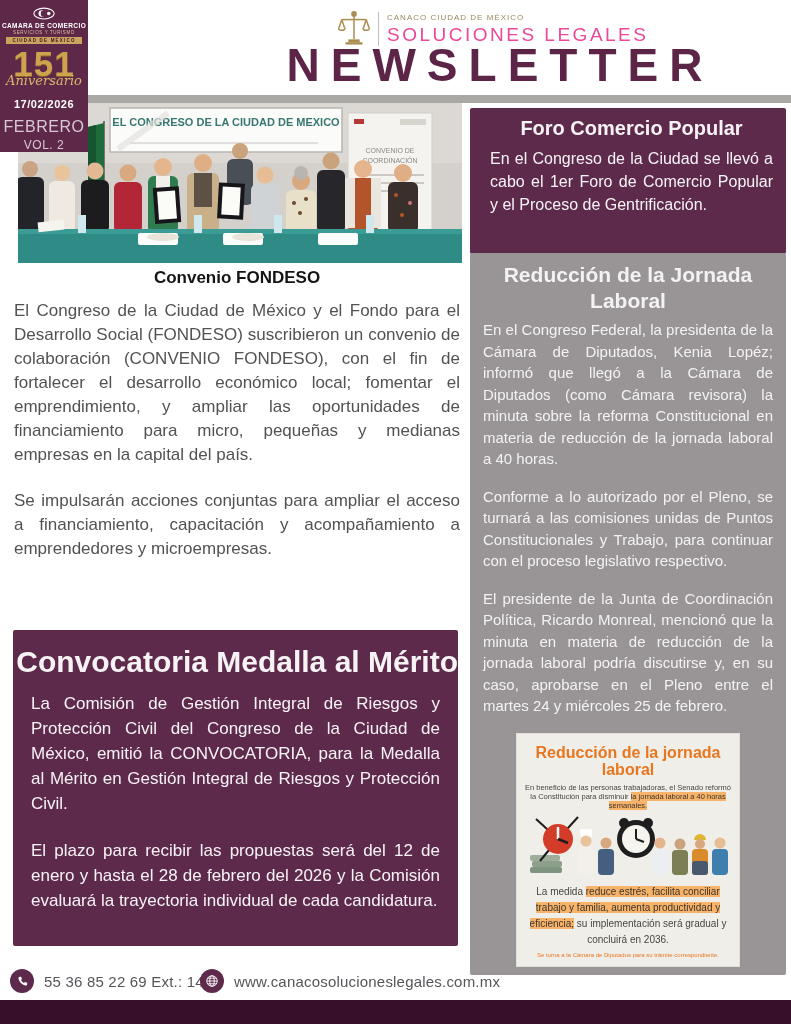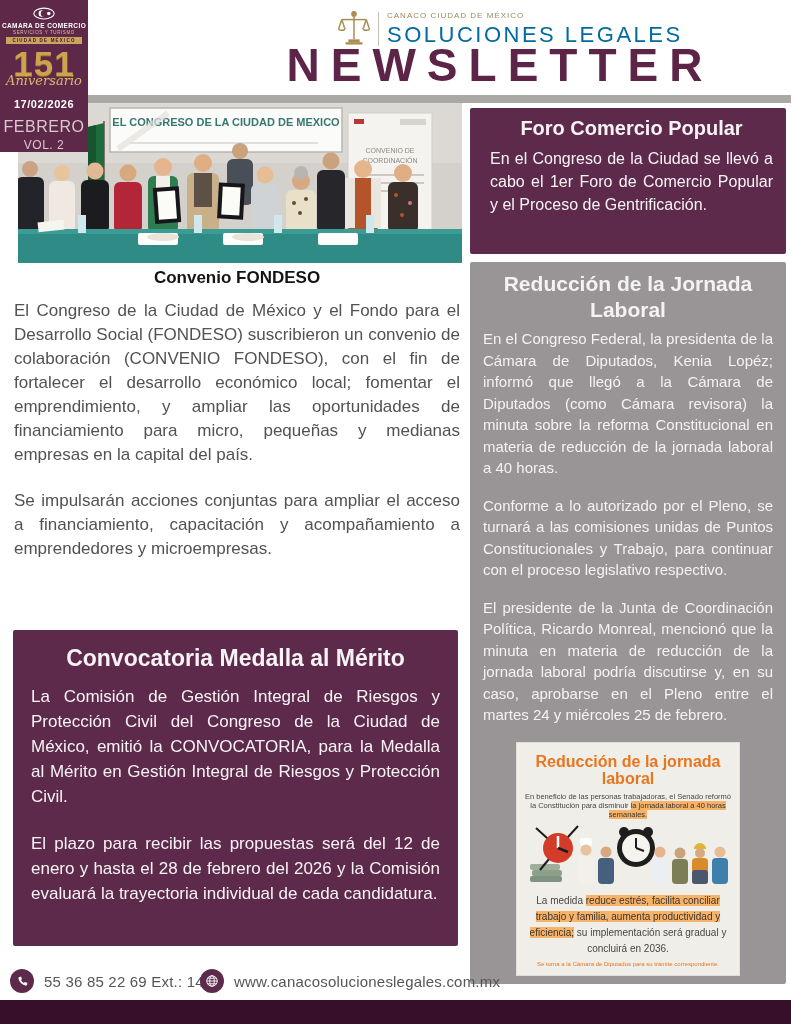--- a/index.html
+++ b/index.html
@@ -27,49 +27,49 @@
   .badge .date   { font-size:11px; font-weight:bold; letter-spacing:.5px; margin-top:10px; }
   .badge .month  { font-size:16px; color:#d8c9d2; margin-top:8px; letter-spacing:.5px; }
   .badge .volume { font-size:12px; color:#d8c9d2; margin-top:2px; letter-spacing:.5px; }
 
   
   .gray-bar { position:absolute; left:0; top:95px; width:791px; height:8px; background:#aaa8a5; z-index:2; }
   .brand { position:absolute; left:338px; top:10px; display:flex; align-items:center; gap:8px; z-index:3; }
   .brand .divider { width:1px; height:34px; background:#c3bdb3; }
   .brand-text { display:flex; flex-direction:column; gap:2px;justify-content:center; }
   .brand-top    { font-size:8px;  color:#9b8a60; letter-spacing:1px; }
-  .brand-bottom { font-size:22px; color:#0369a1; letter-spacing:2.5px; }
+  .brand-bottom { font-size:19px; color:#ec4899; letter-spacing:2.5px; }
   .newsletter-title {
     position:absolute; left:200px; top:38px; width:600px; text-align:center; z-index:3;
     font-size:46px; font-weight:800; letter-spacing:11px; color:#5c2447;
   }
 
   
   .photo { position:absolute; left:18px; top:103px; width:444px; height:160px; z-index:3; overflow:hidden; }
 
   
   .left-text { position:absolute; left:14px; top:268px; width:446px; z-index:3; }
   .left-text h1 { font-size:17px; font-weight:800; color:#141414; text-align:center; margin-bottom:11px; }
   .left-text p  { font-size:17px; line-height:24px; color:#525254; text-align:justify; }
   .left-text p + p { margin-top:22px; }
 
   
   .maroon-box { background:#5d2a4c; color:#f7f3f5; border-radius:2px; position:absolute; z-index:3; }
   .convocatoria { left:13px; top:630px; width:445px; height:316px; }
-  .convocatoria .box-title { font-size:23px; font-weight:800; text-align:center; margin:15px 0 12px; }
+  .convocatoria .box-title { font-size:30px; font-weight:800; text-align:right; margin:15px 0 12px; }
   .convocatoria p { font-size:17px; line-height:25px; text-align:justify; padding:0 18px; }
   .convocatoria p + p { margin-top:22px; }
 
   .foro { left:470px; top:108px; width:316px; height:146px;padding-left:7px; }
   .foro .box-title { font-size:20px; font-weight:800; text-align:center; margin:9px 0 7px; }
   .foro p { font-size:16px; line-height:23px; text-align:justify; padding:0 13px; }
 
   
   .jornada {
-    position:absolute; left:470px; top:262px; width:316px; height:722px;
+    position:absolute; left:470px; top:253px; width:316px; height:722px;
     background:#999597; color:#f4f2f3; z-index:3; border-radius:2px;
   }
   .jornada .box-title { font-size:21px; font-weight:800; text-align:center; line-height:26px;
                         margin:9px 0 5px; padding:0 30px; }
   .jornada p { font-size:15px; line-height:21.5px; text-align:justify; padding:0 13px; margin-bottom:16px; }
 
   
   .infographic {
     width:224px; margin:4px auto 0; background:#f0eee9; border:1px solid #e2dfd8;
     padding:10px 8px 7px; text-align:center;

